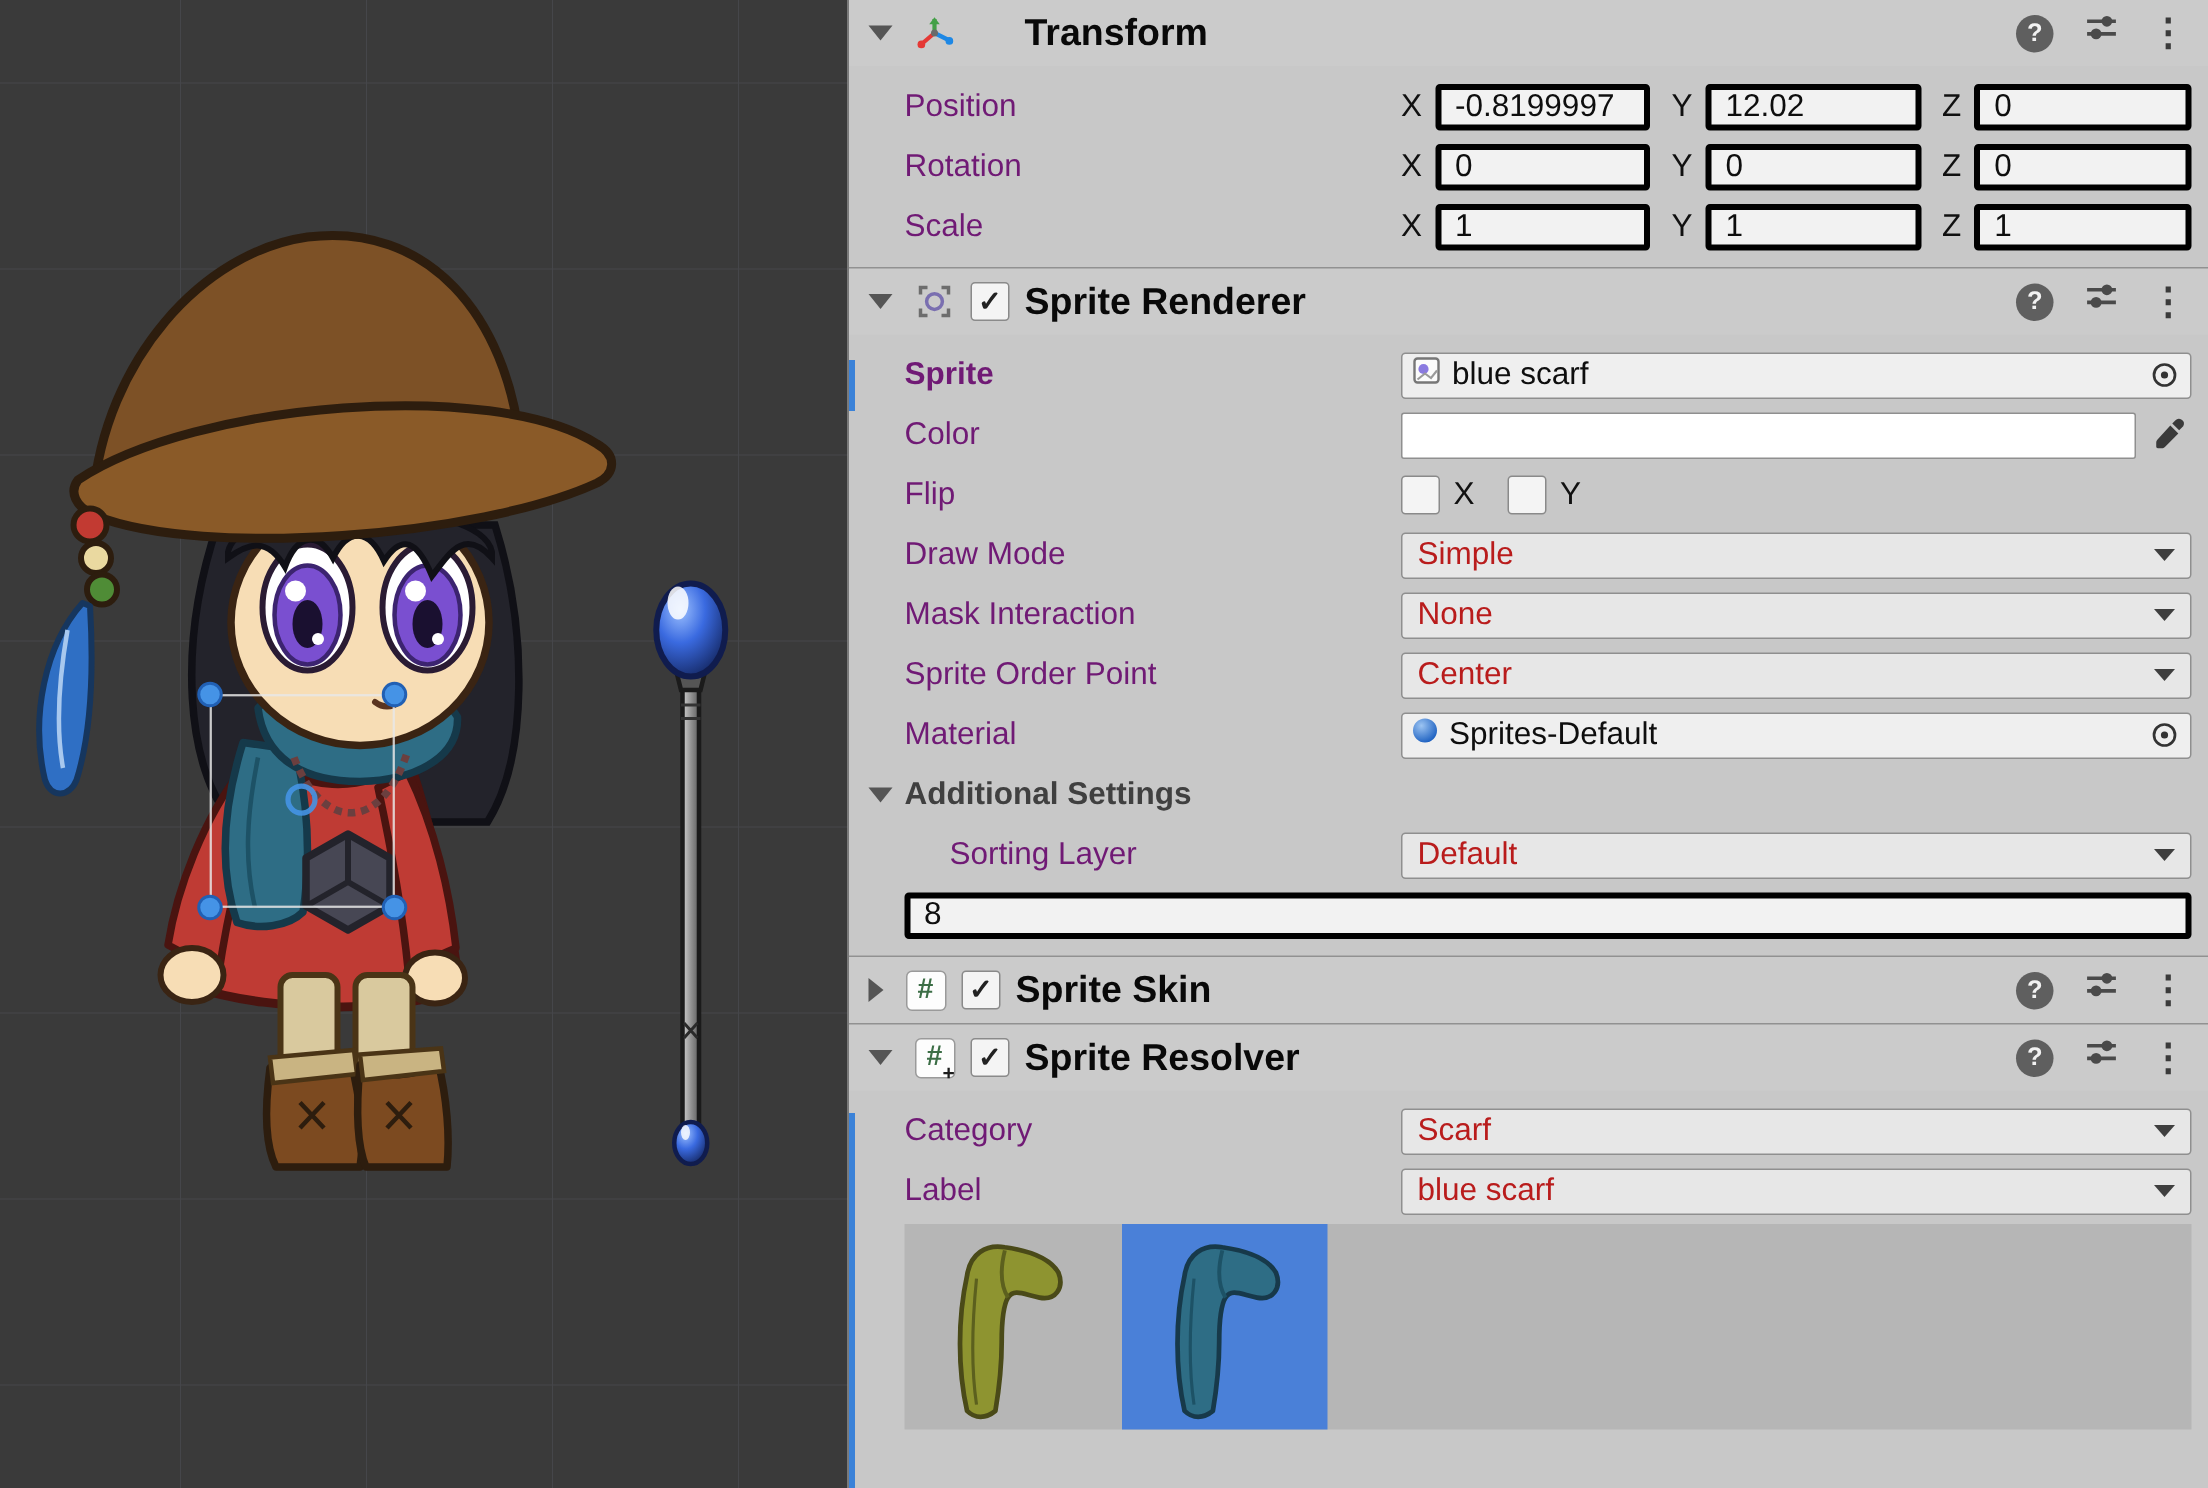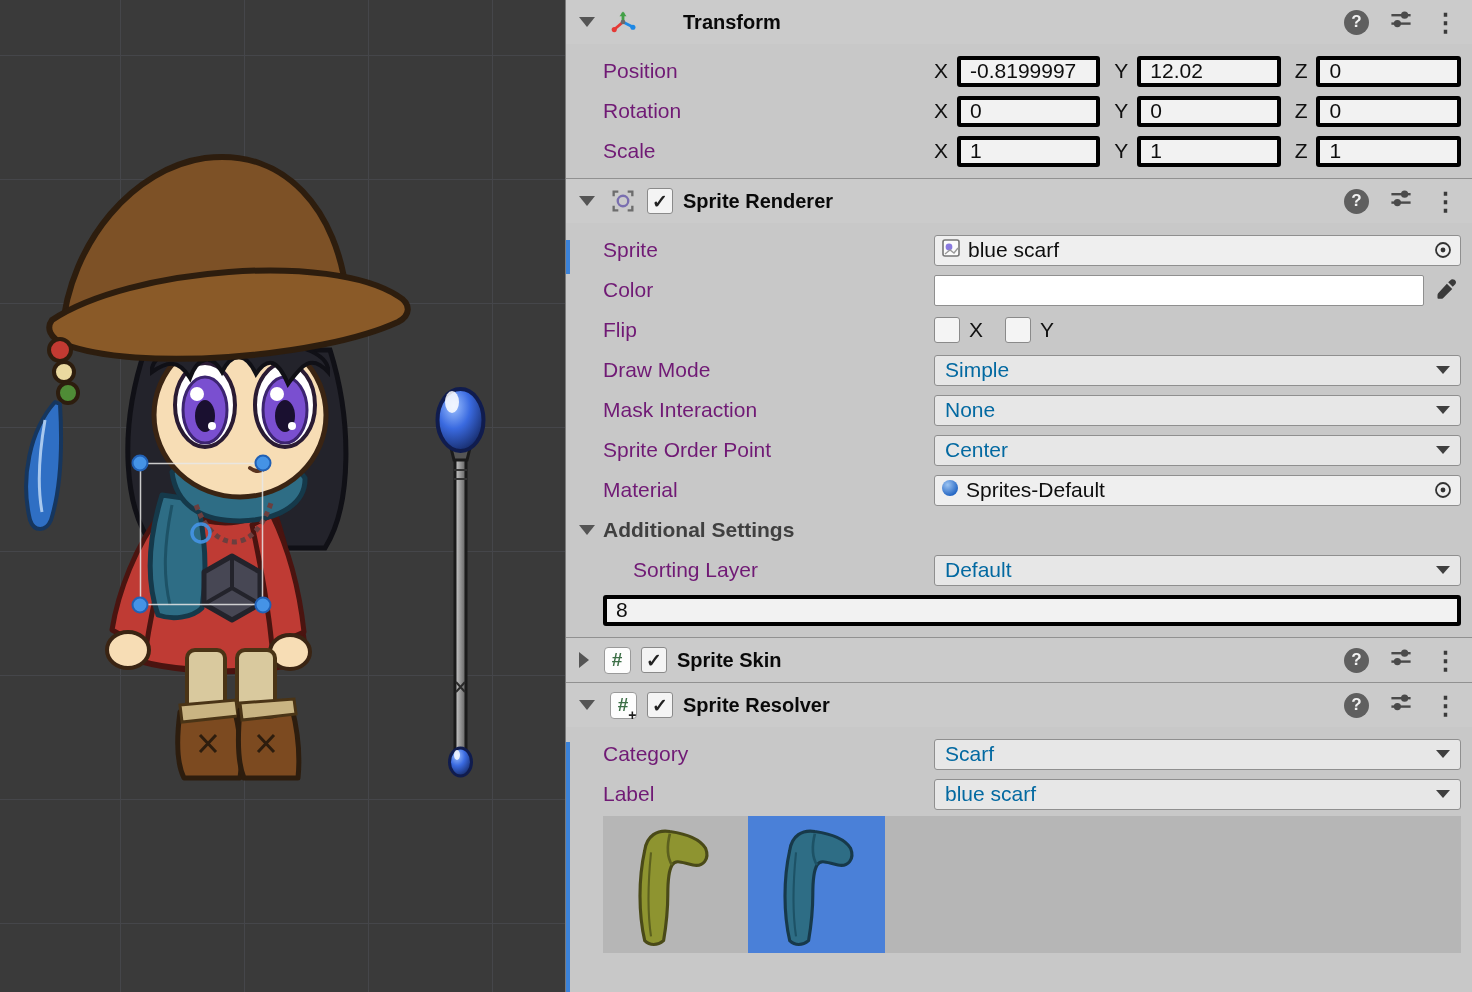--- a/index.html
+++ b/index.html
@@ -13,21 +13,21 @@
   .scene svg{position:absolute;left:0;top:0;}
 
   
   .inspector{position:relative;flex:1;background:#c8c8c8;color:#111;font-size:21px;border-left:1px solid #7a7a7a;overflow:hidden;}
   .override-bar{position:absolute;left:0;width:4px;background:#3b82d8;z-index:6;}
   .bar-sprite{top:240px;height:34px;}
   .bar-resolver{top:742px;height:250px;}
 
   .comp-header{height:44px;display:flex;align-items:center;padding:0 14px 0 13px;background:#cbcbcb;border-top:1px solid #919191;}
   .comp-header.first{border-top:none;}
-  .comp-title{font-weight:bold;font-size:20px;color:#090909;white-space:nowrap;}
+  .comp-title{font-weight:bold;font-size:25px;color:#090909;white-space:nowrap;}
   .header-right{margin-left:auto;display:flex;align-items:center;gap:20px;}
 
   .foldout{width:0;height:0;flex:none;}
   .foldout.open{border-left:8px solid transparent;border-right:8px solid transparent;border-top:10px solid #555;}
   .foldout.closed{border-top:8px solid transparent;border-bottom:8px solid transparent;border-left:10px solid #555;}
   .comp-header .foldout{margin-right:12px;}
 
   .comp-icon{width:32px;height:32px;flex:none;margin-right:8px;display:flex;align-items:center;justify-content:center;}
   .no-toggle .comp-icon{margin-right:44px;}
 
@@ -39,29 +39,29 @@
     display:flex;align-items:center;justify-content:center;font-weight:bold;font-size:19px;color:#3c6e46;box-sizing:border-box;}
   .script-icon .plus{position:absolute;right:-1px;bottom:-4px;font-size:14px;color:#1c1c1c;line-height:1;}
 
   .icon-help{width:25px;height:25px;border-radius:50%;background:#5f5f5f;color:#f2f2f2;font-size:17px;font-weight:bold;
     display:flex;align-items:center;justify-content:center;}
   .icon-menu{font-size:25px;font-weight:bold;color:#3a3a3a;line-height:1;}
 
   .comp-body{padding:7px 11px 7px 37px;}
   .prop-row{display:flex;align-items:center;height:40px;}
   .prop-label{width:331px;flex:none;color:#701a75;box-sizing:border-box;white-space:nowrap;}
-  .prop-label.bold{font-weight:normal;}
+  .prop-label.bold{font-weight:bold;}
   .prop-label.indent{padding-left:30px;}
   .prop-value{flex:1;display:flex;align-items:center;min-width:0;}
 
   .tfield{height:31px;background:#f2f2f2;border:4px solid #000000;border-radius:3px;display:flex;align-items:center;
     padding:0 9px;box-sizing:border-box;color:#0e0e0e;white-space:nowrap;overflow:hidden;}
   .wide{flex:1;}
   .dropdown{height:31px;background:#e7e7e7;border:1px solid #8f8f8f;border-radius:3px;display:flex;align-items:center;
-    justify-content:space-between;padding:0 10px;box-sizing:border-box;color:#0369a1;}
+    justify-content:space-between;padding:0 10px;box-sizing:border-box;color:#b91c1c;}
   .dd-arrow{width:0;height:0;border-left:7px solid transparent;border-right:7px solid transparent;border-top:8px solid #3f3f3f;margin-left:8px;flex:none;}
 
   .objfield{height:31px;background:#efefef;border:1px solid #8f8f8f;border-radius:3px;display:flex;align-items:center;
     padding:0 6px 0 5px;box-sizing:border-box;gap:6px;color:#0e0e0e;}
   .objfield .picker{margin-left:auto;display:flex;align-items:center;}
 
   .xyz{flex:1;display:flex;gap:14px;min-width:0;}
   .axis-group{flex:1;display:flex;align-items:center;gap:9px;min-width:0;}
   .axis-label{flex:none;color:#101010;}
   .axis-field{flex:1;min-width:0;}

